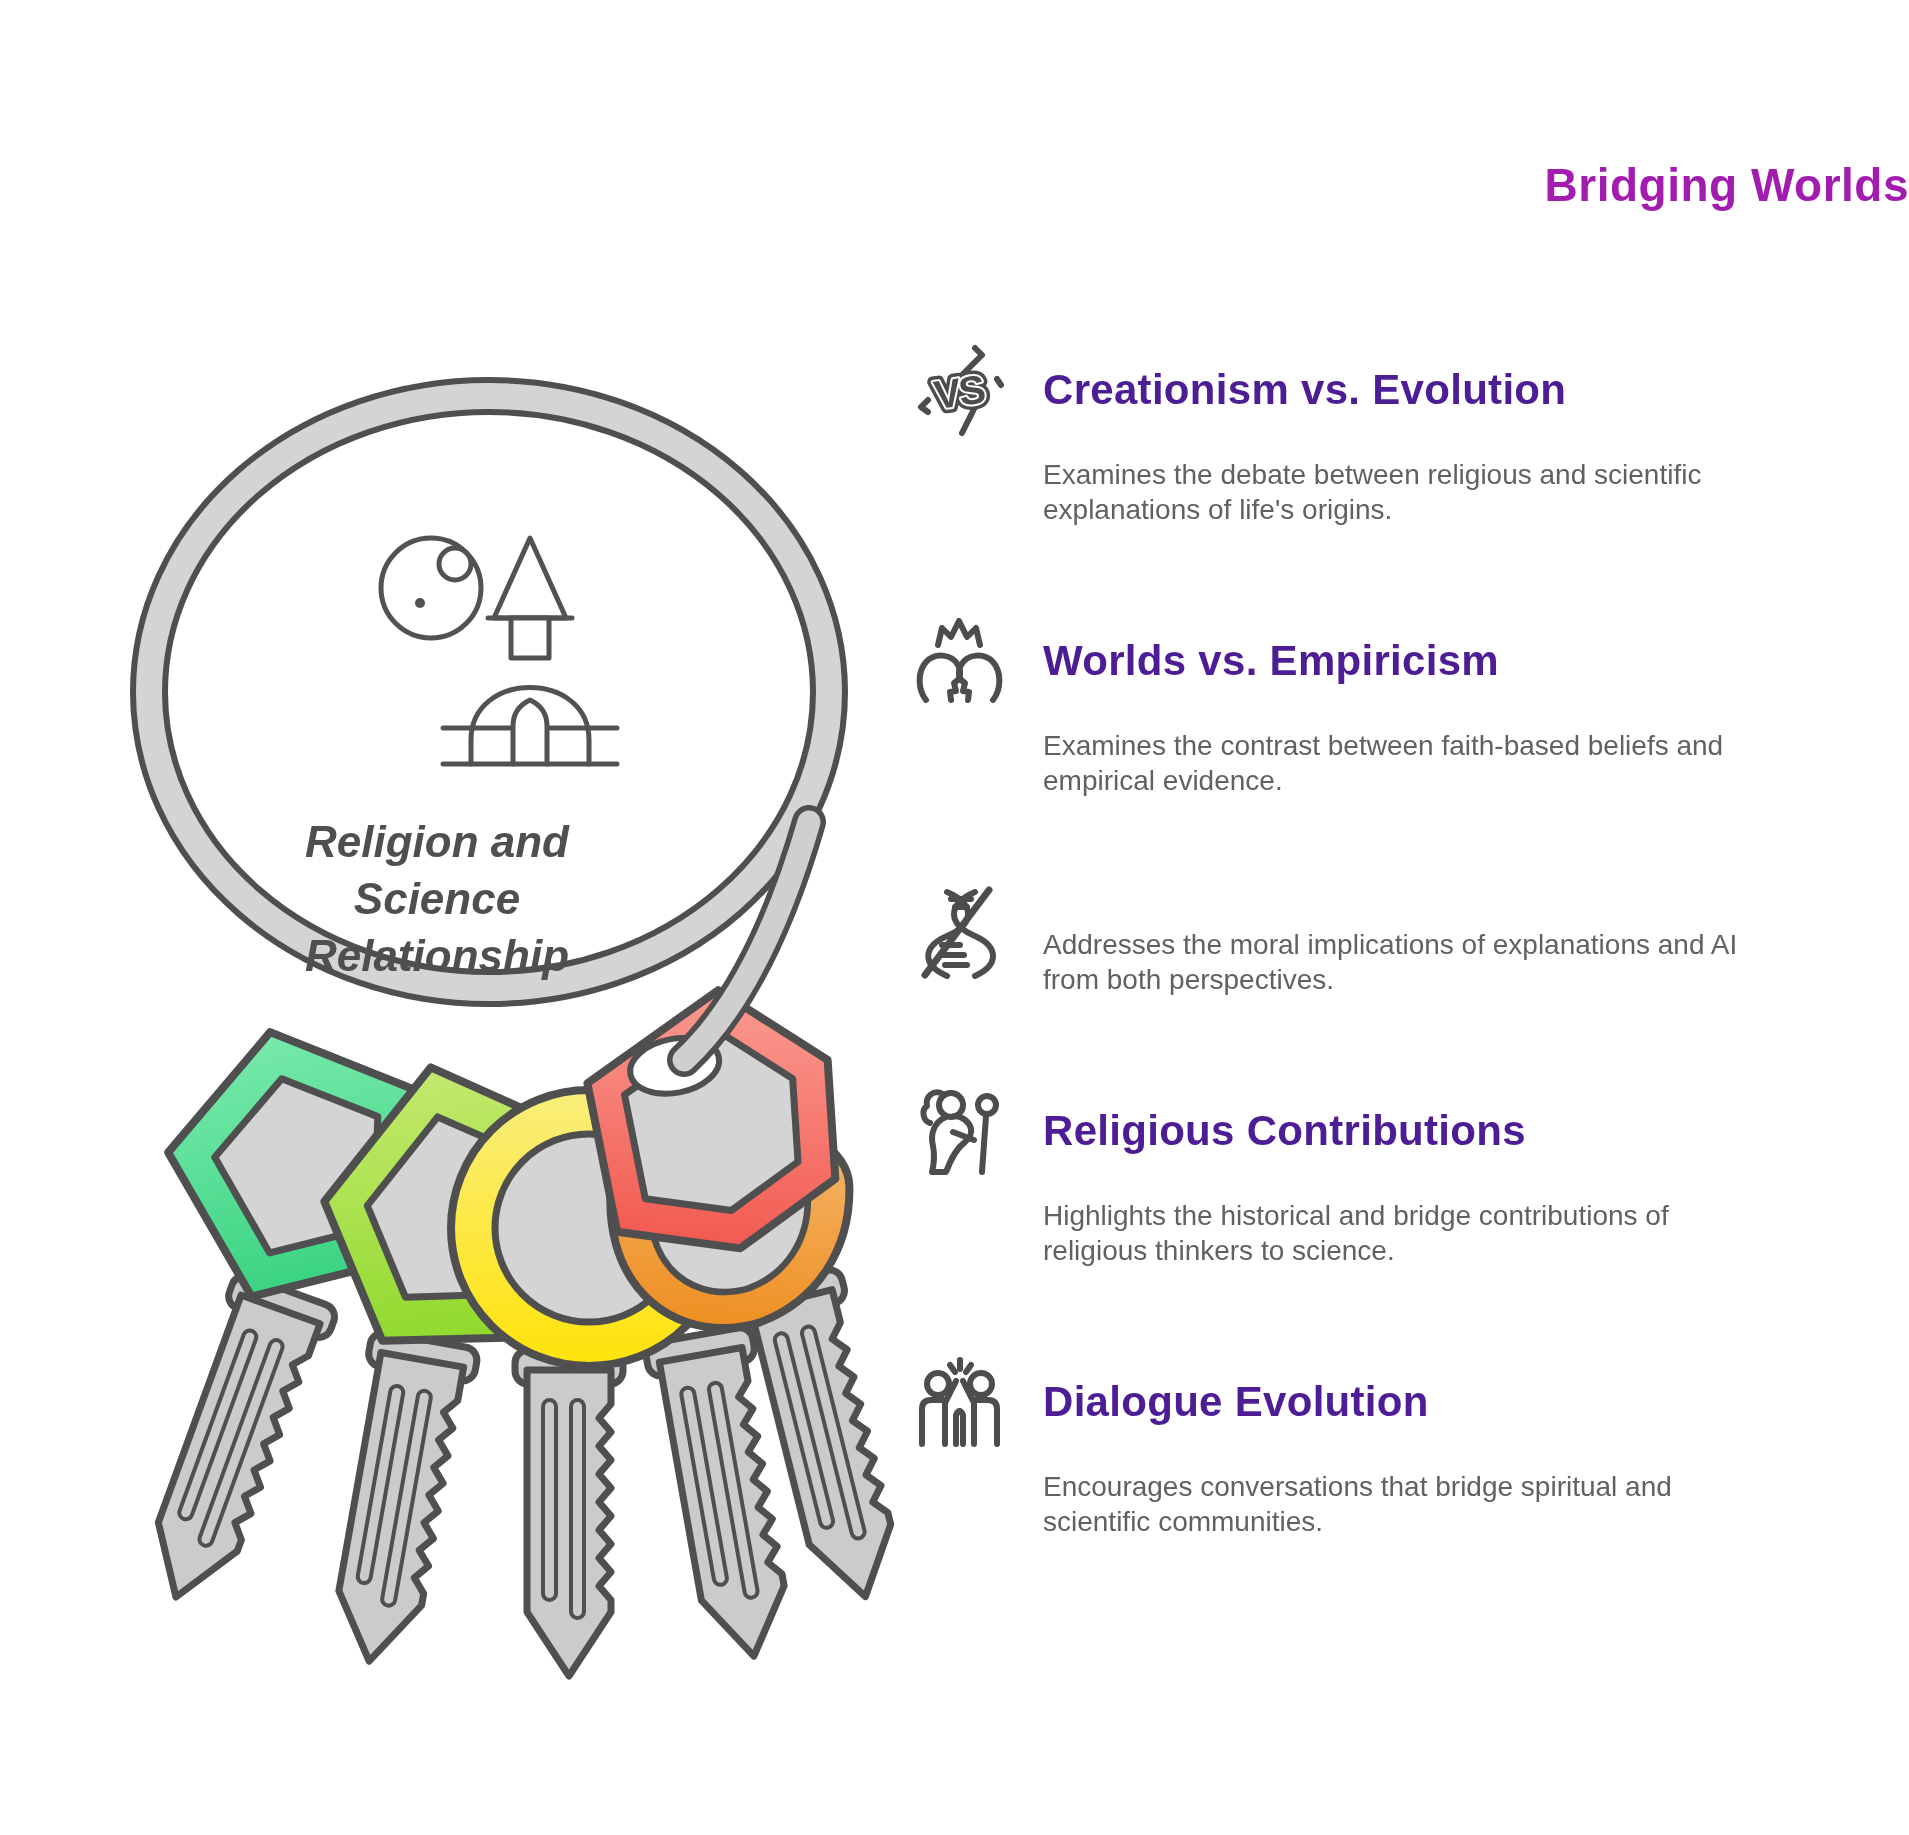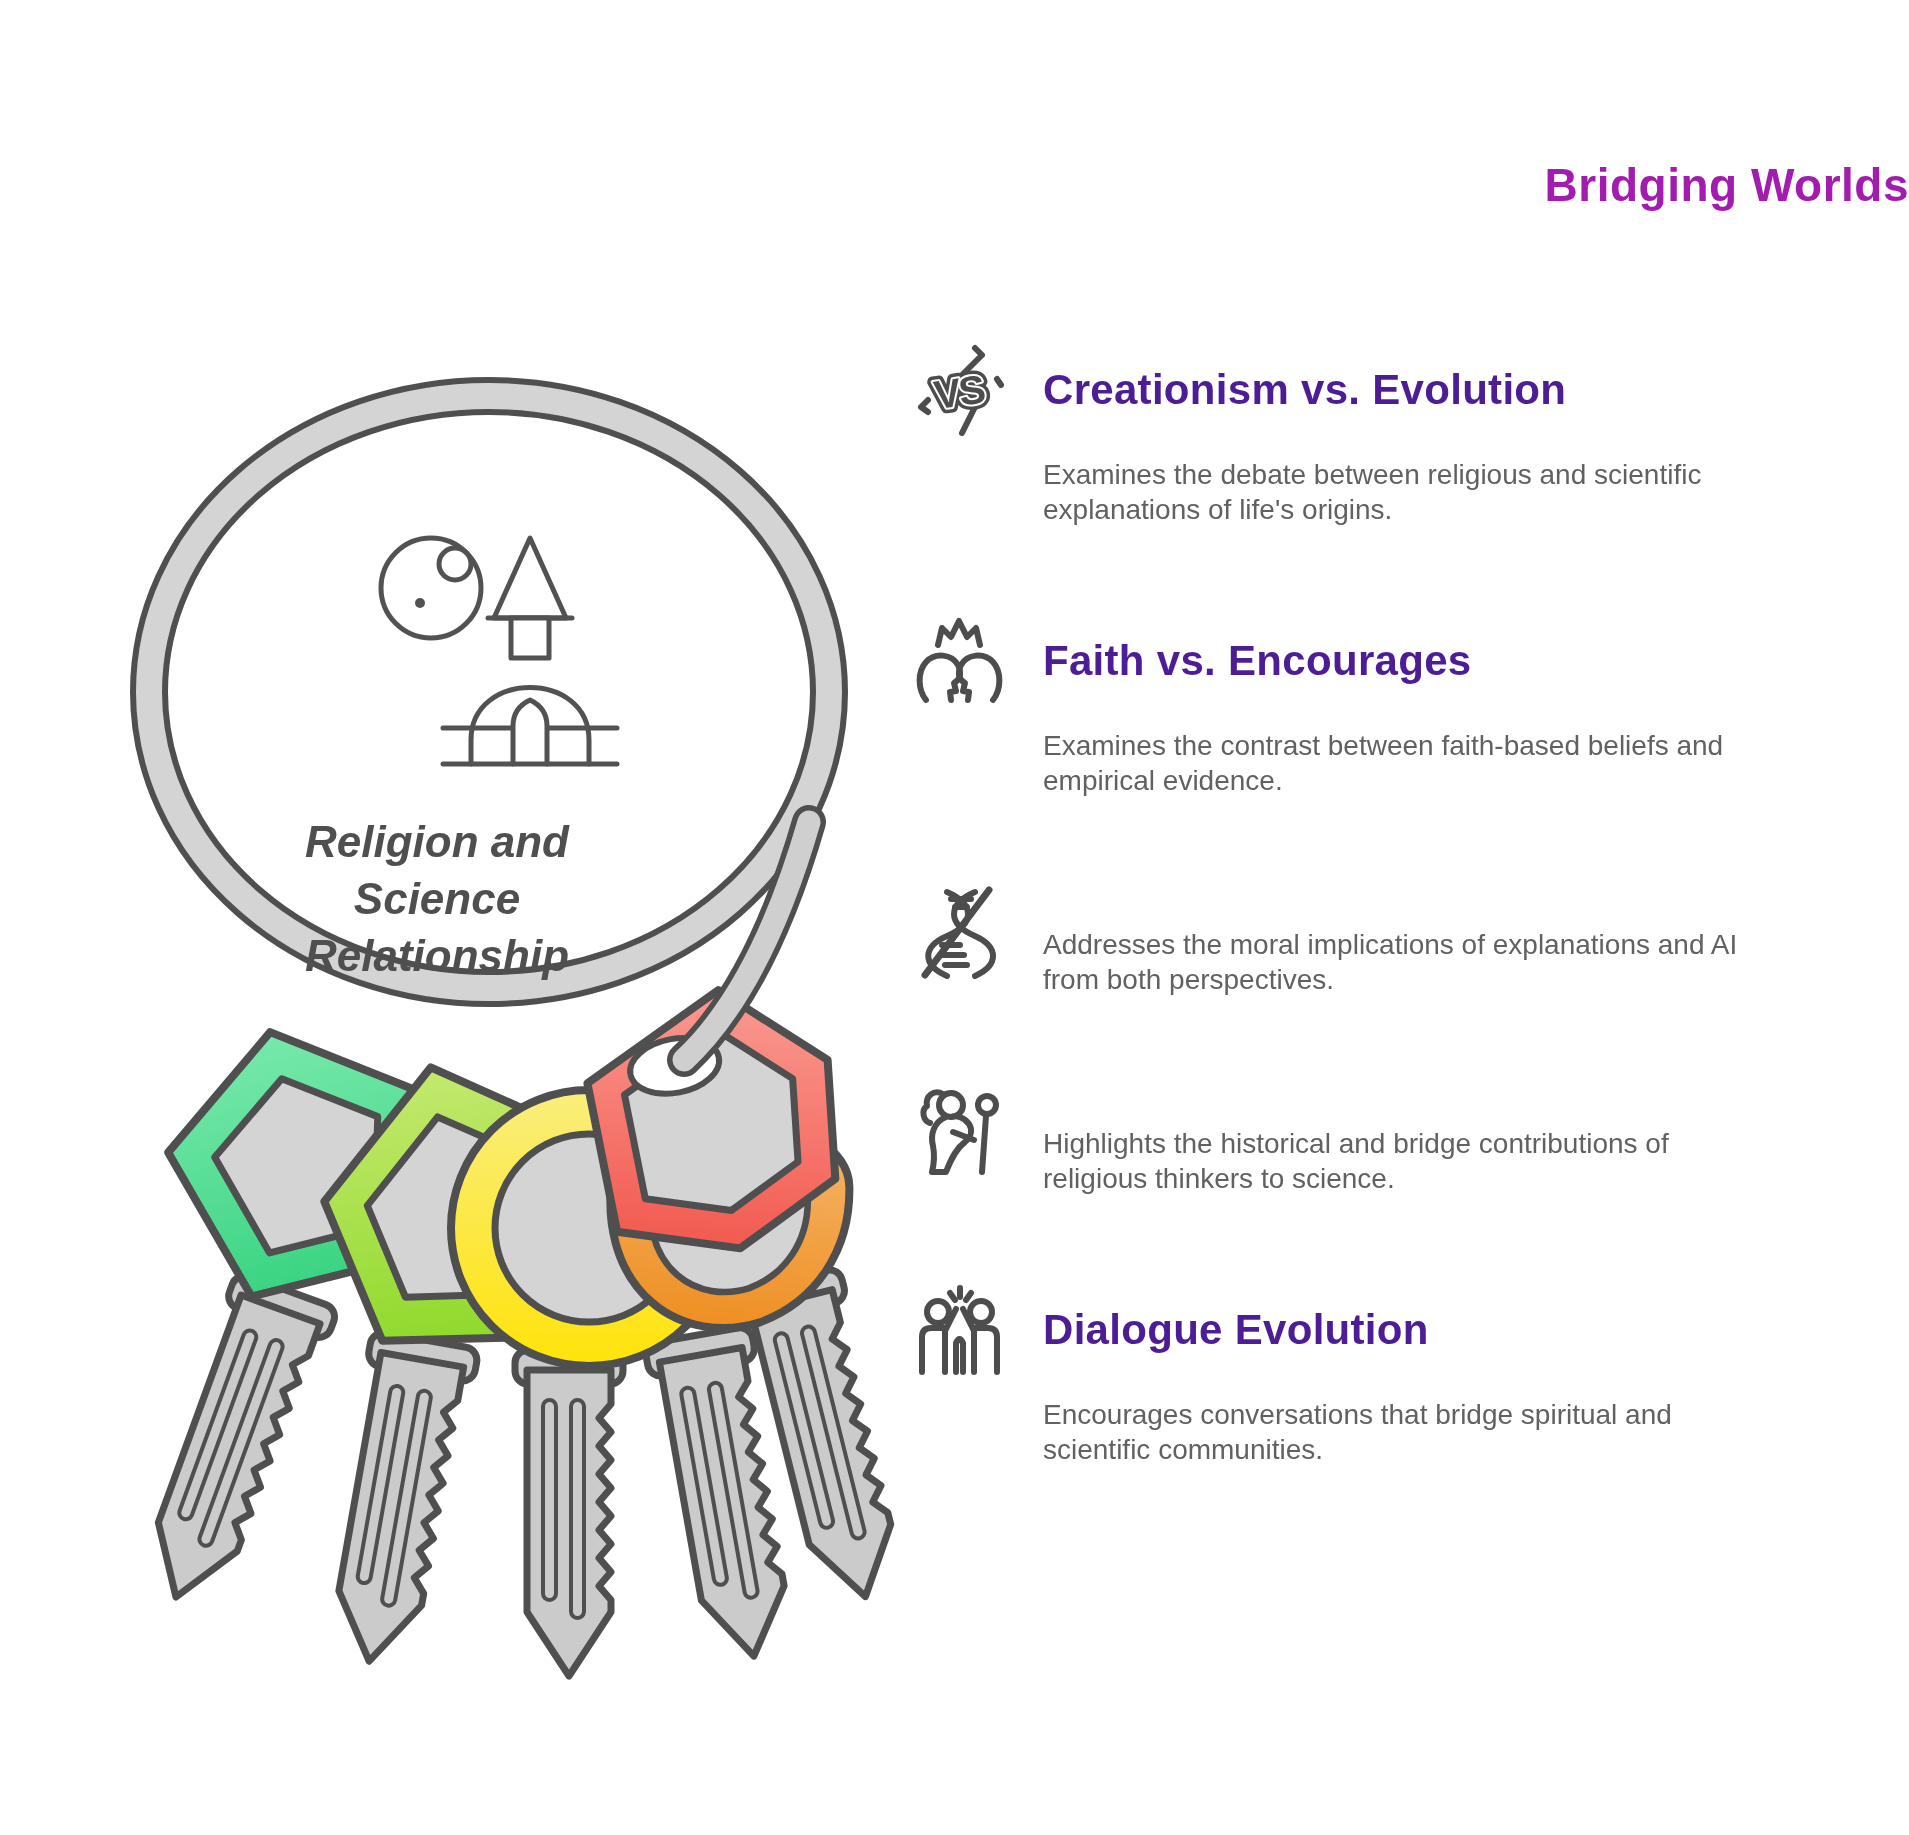--- a/index.html
+++ b/index.html
@@ -153,21 +153,21 @@
       <div class="icon">
         <svg viewBox="0 0 95 95">
           <g class="stroke">
             <path d="M26,31 L30,14 L39,23 L47,7 L55,23 L64,14 L68,31"></path>
             <path d="M14,86 C6,76 5,58 14,48 C23,38 40,40 46,51 C50,59 48,66 42,69 L44,77 L38,78 L39,86"></path>
             <path d="M81,86 C89,76 90,58 81,48 C72,38 55,40 49,51 C45,59 47,66 53,69 L51,77 L57,78 L56,86"></path>
           </g>
         </svg>
       </div>
       <div class="content">
-        <h2>Faith vs. Encourages</h2>
+        <h2>Worlds vs. Empiricism</h2>
         <p>Examines the contrast between faith-based beliefs and empirical evidence.</p>
       </div>
     </section>
 
     <section class="item">
       <div class="icon">
         <svg viewBox="0 0 95 95">
           <g class="stroke">
             <path d="M35,7 C63,19 63,39 35,51 C10,62 10,80 35,91"></path>
             <path d="M63,7 C35,19 35,39 63,51 C87,62 87,80 63,91"></path>
@@ -192,20 +192,21 @@
             <circle cx="39" cy="21" r="12"></circle>
             <path d="M31,10 C22,5 13,12 15,22 C9,26 11,37 18,39"></path>
             <path d="M34,33 C22,38 18,50 21,62 C23,72 22,80 20,88 L34,88 C40,72 45,64 53,58 C59,53 61,46 57,40 C53,34 45,31 39,33"></path>
             <path d="M41,48 L62,56"></path>
             <path d="M70,88 L74,32"></path>
             <circle cx="75" cy="21" r="9"></circle>
           </g>
         </svg>
       </div>
       <div class="content">
+        <h2>Religious Contributions</h2>
         <p>Highlights the historical and bridge contributions of religious thinkers to science.</p>
       </div>
     </section>
 
     <section class="item">
       <div class="icon">
         <svg viewBox="0 0 95 95">
           <g class="stroke">
             <path d="M38,10 L43,17"></path>
             <path d="M48,5 L48,14"></path>

